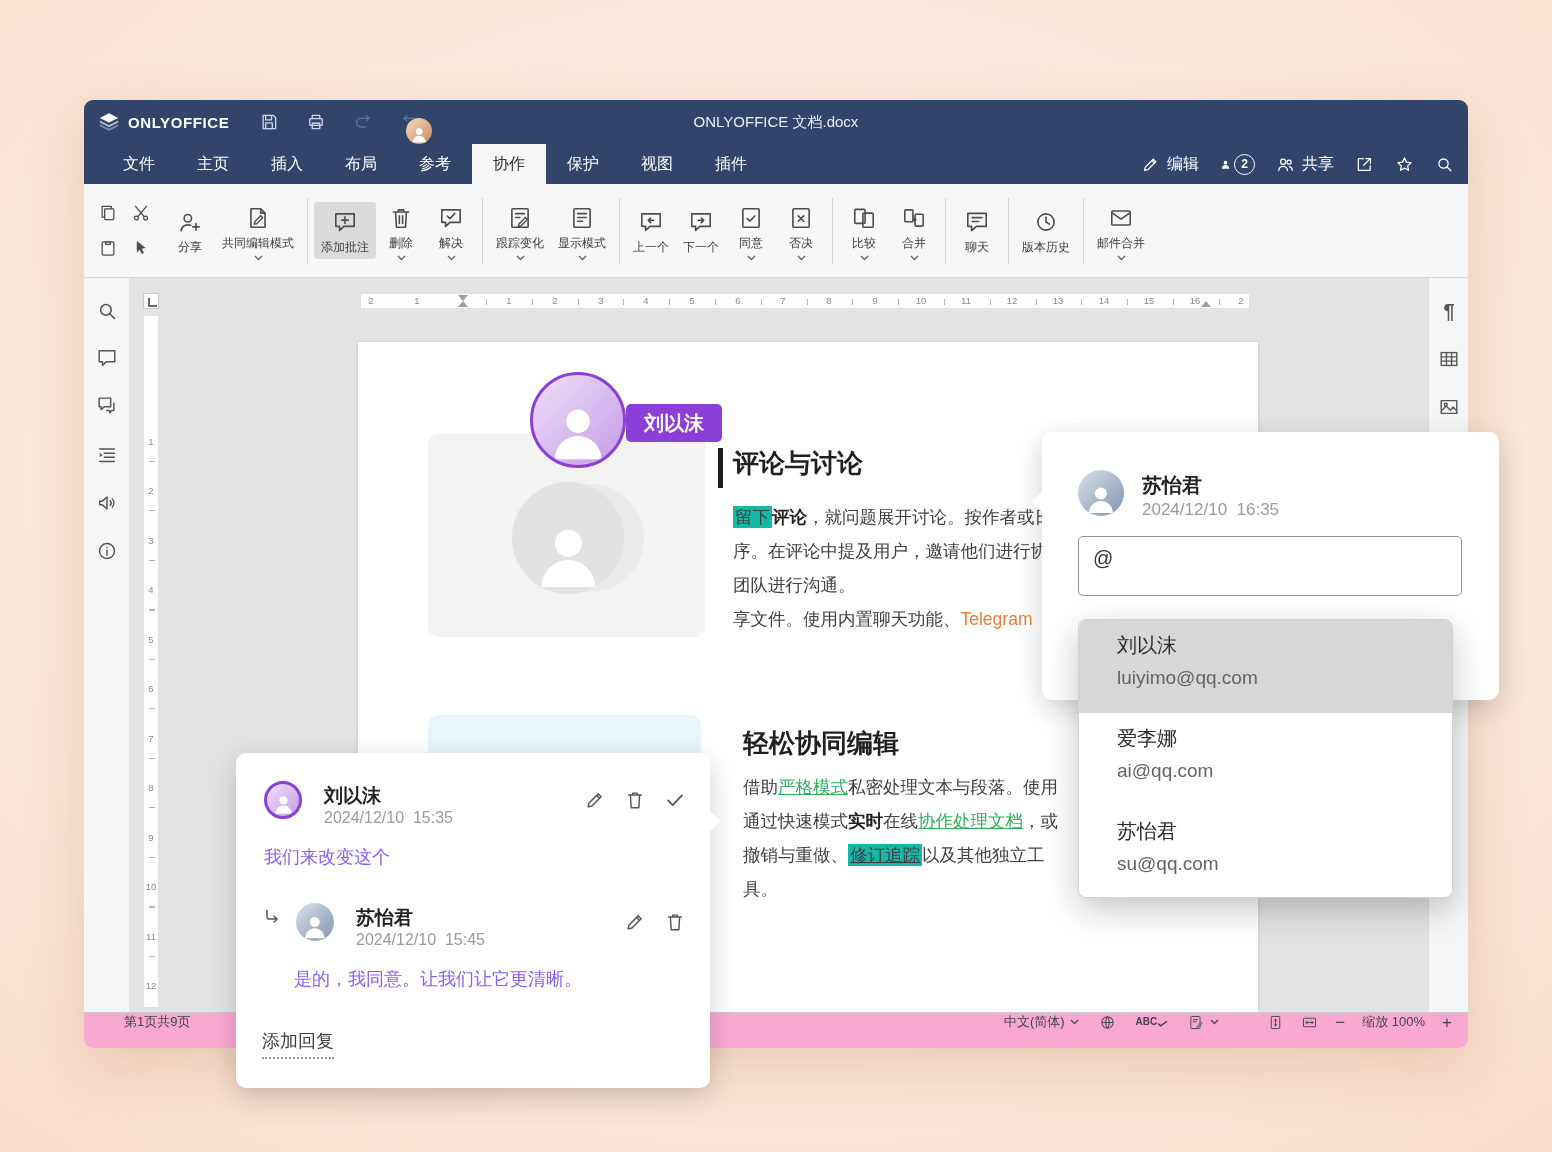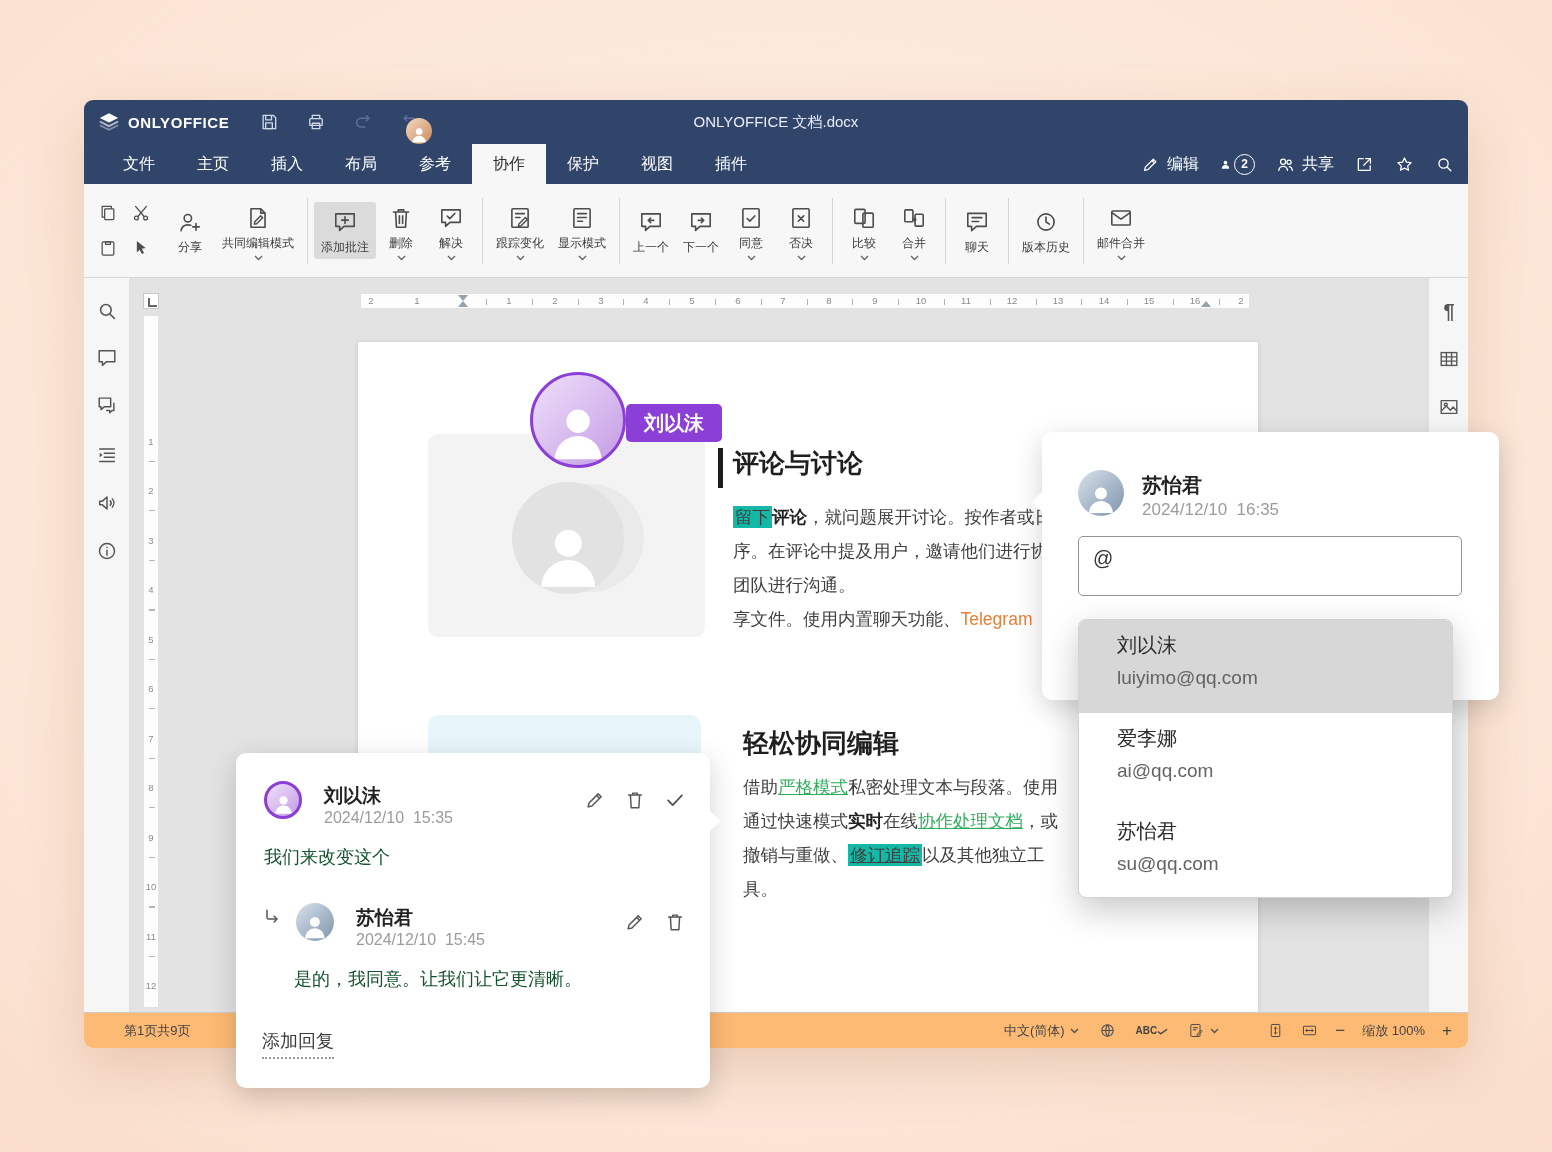--- a/index.html
+++ b/index.html
@@ -100,36 +100,36 @@
   .b{font-weight:700;color:#222}
   .lnk-o{color:#e87f35;cursor:pointer}
   .lnk-g{color:#2fae5b;text-decoration:underline;cursor:pointer}
   .bluebox{position:absolute;left:70px;top:373px;width:273px;height:160px;background:#e8f6fc;border-radius:10px}
 
   
   .card{position:absolute;background:#fff;border-radius:10px;box-shadow:0 8px 28px rgba(0,0,0,.18);z-index:20}
   .notch{position:absolute;width:16px;height:16px;background:#fff;transform:rotate(45deg)}
   .c-name{position:absolute;font-size:19px;font-weight:700;color:#222;white-space:nowrap}
   .c-time{position:absolute;font-size:16px;color:#9b9b9b;white-space:pre}
-  .c-text{position:absolute;font-size:18px;color:#14532d;white-space:nowrap}
+  .c-text{position:absolute;font-size:18px;color:#8b5cf6;white-space:nowrap}
   .c-ic{position:absolute;width:22px;height:22px;color:#555;cursor:pointer}
   .addreply{position:absolute;font-size:18px;color:#3c3c3c;border-bottom:2px dotted #999;padding-bottom:4px;cursor:pointer}
 
   .mention-card{z-index:30}
   .m-input{position:absolute;left:36px;top:104px;width:384px;height:60px;border:1.5px solid #949494;border-radius:5px;
     font-size:20px;color:#333;padding:10px 14px;cursor:text}
   .dropdown{position:absolute;left:1078px;top:619px;width:375px;height:279px;background:#fff;border:1px solid #d2d2d2;
     border-radius:8px;box-shadow:0 12px 34px rgba(0,0,0,.22);z-index:40;overflow:hidden}
   .dd-item{height:93px;padding:12px 0 0 38px;cursor:pointer}
   .dd-item.sel{background:#d7d7d7}
   .dd-name{font-size:20px;color:#2c2c2c}
   .dd-email{font-size:19px;color:#636363;margin-top:8px}
 
   
-  .statusbar{height:36px;background:#fdba74;border-top:1px solid #cbcbcb;display:flex;align-items:center;
+  .statusbar{height:36px;background:#f9a8d4;border-top:1px solid #cbcbcb;display:flex;align-items:flex-start;
     padding:0 16px 0 40px;font-size:13px;color:#444}
   .sb-right{display:flex;align-items:center;gap:20px;margin-left:auto}
   .sb-item{display:flex;align-items:center;gap:5px;cursor:pointer;white-space:nowrap}
   .sb-item svg{width:17px;height:17px;color:#4c4c4c}
   .spell{display:flex;flex-direction:row;align-items:center;font-size:10px;font-weight:700;color:#444;line-height:1;cursor:pointer}
   .sb-zoom{display:flex;align-items:center;gap:17px;margin-left:28px}
   .zpm{font-size:17px;color:#444;cursor:pointer;line-height:1}
 </style>
 </head>
 <body>

